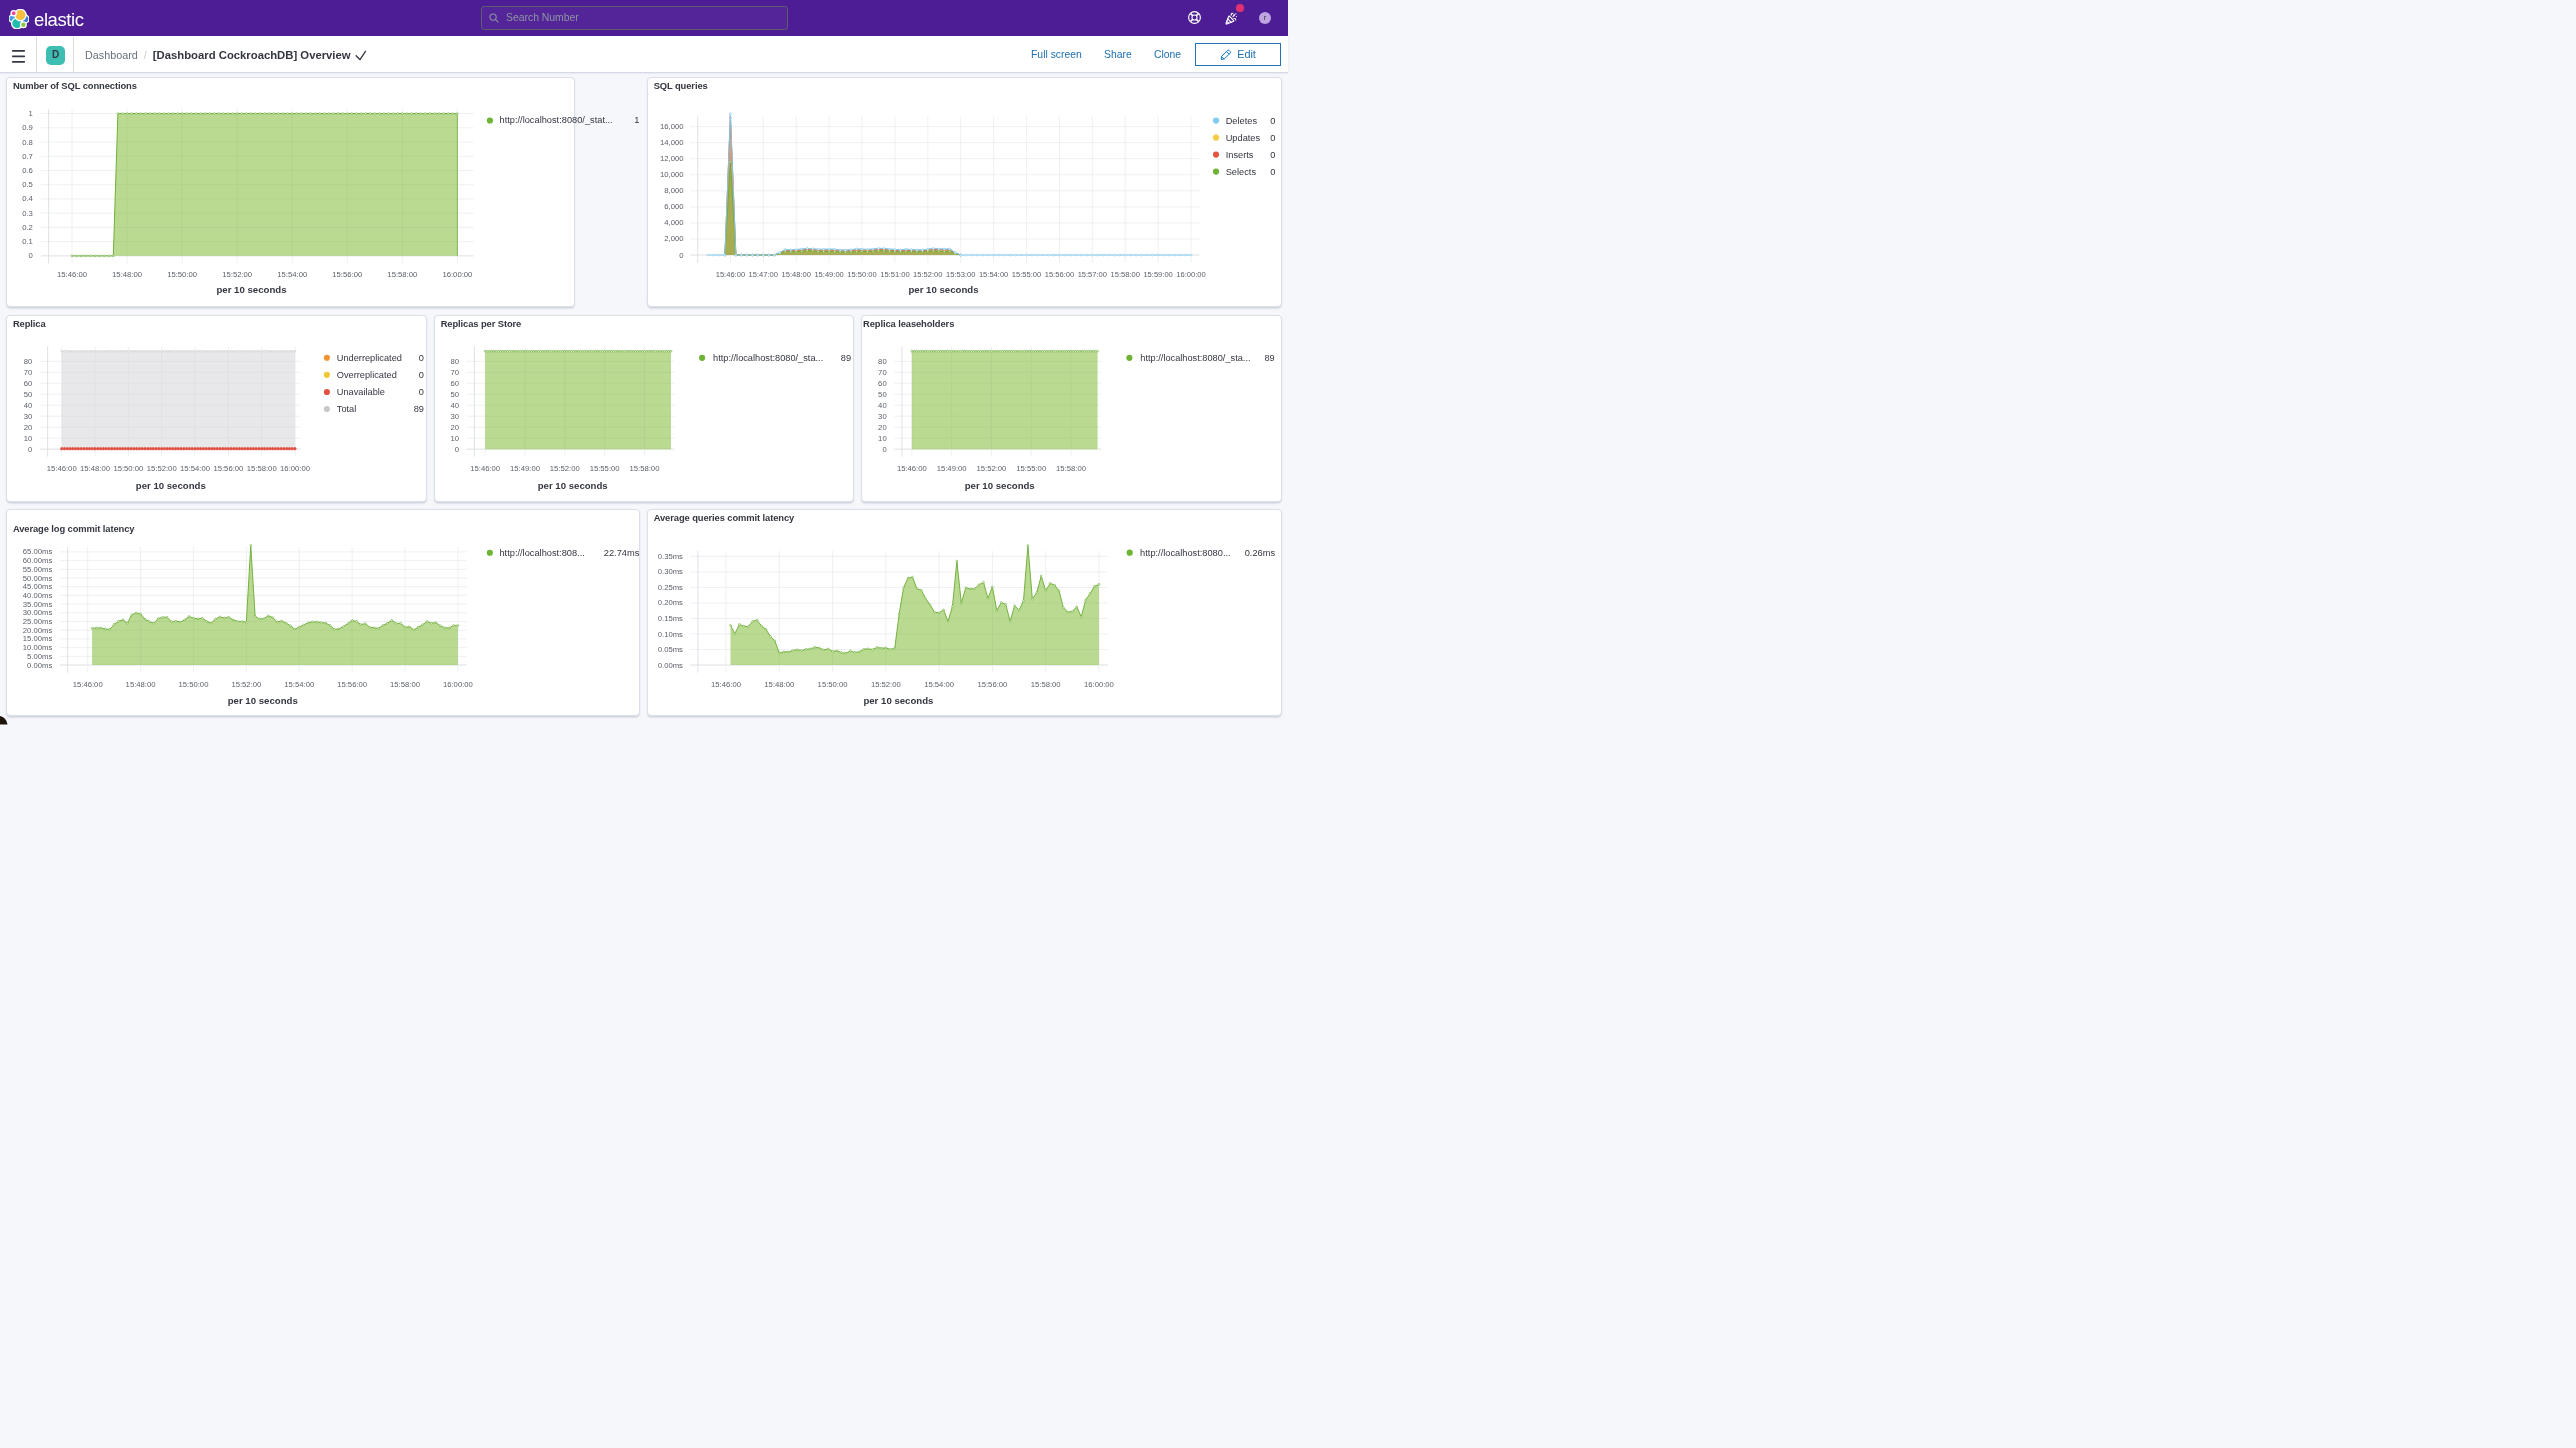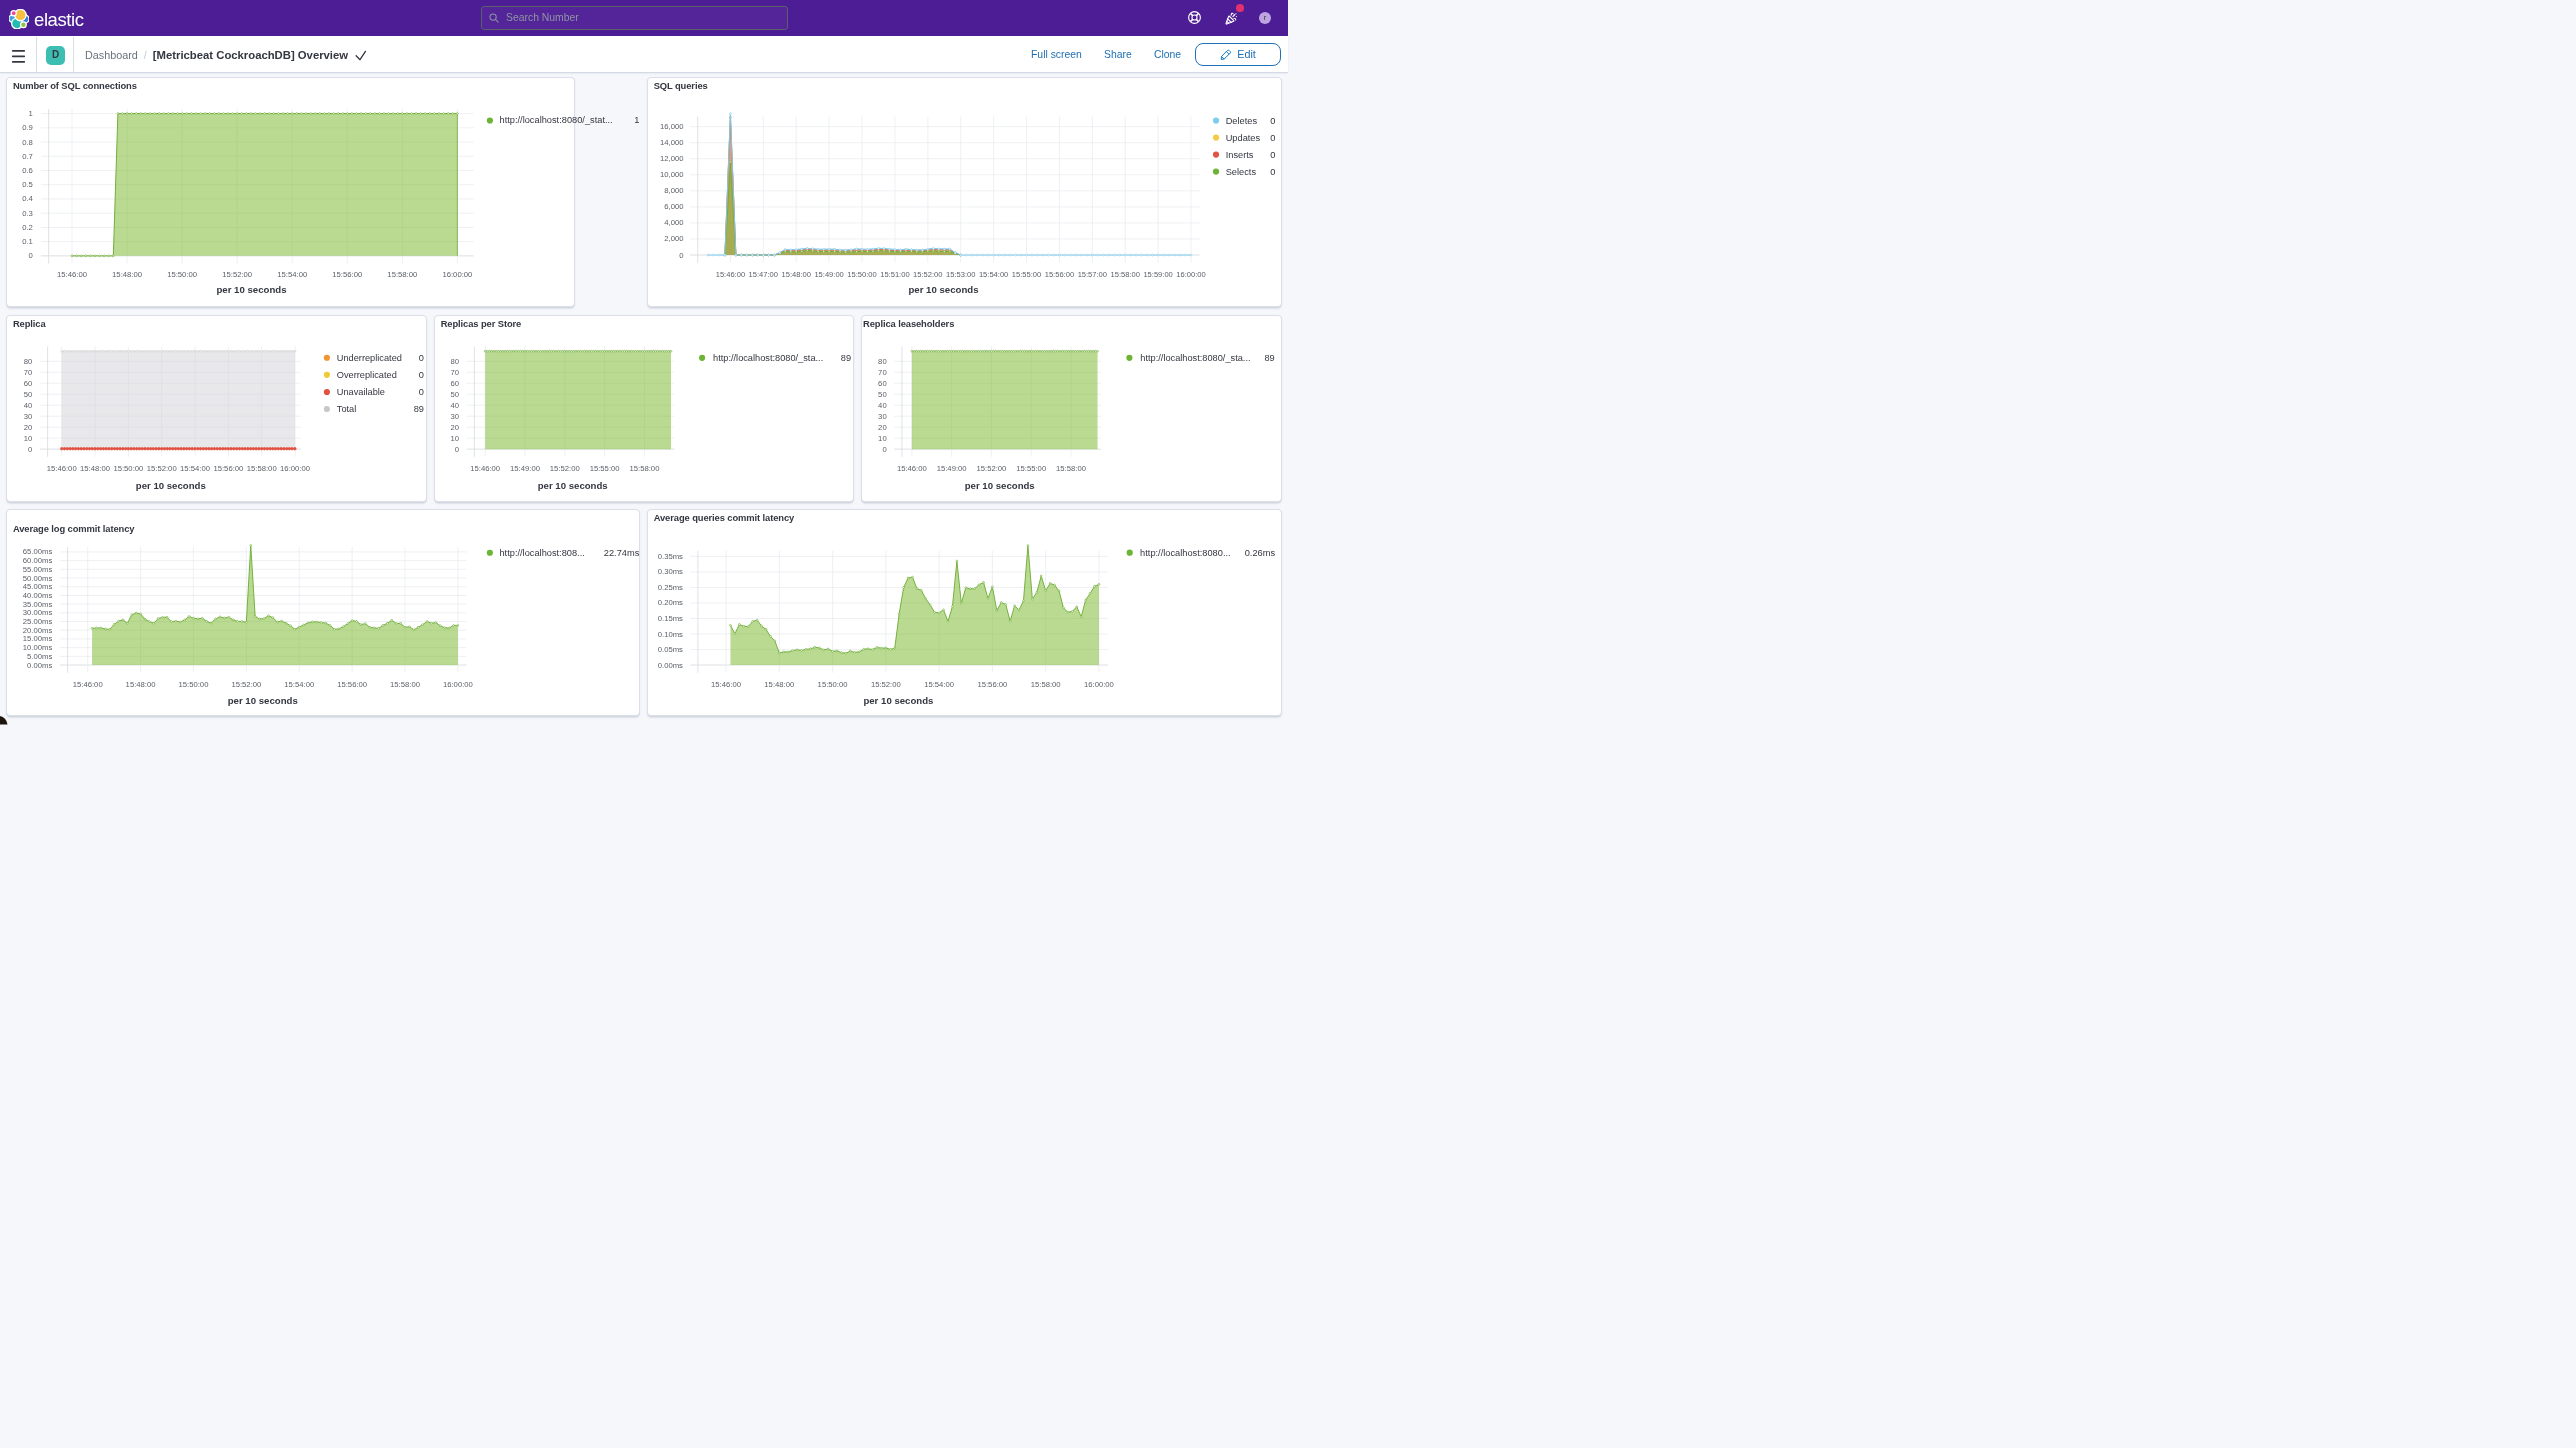--- a/index.html
+++ b/index.html
@@ -51,28 +51,28 @@
 <svg width="13" height="13" viewBox="0 0 17 17" style="position:absolute;left:12px;top:14px">
 <g fill="#343741">
         <rect x="0" y="0" width="17" height="2.2" rx="0.6"></rect>
         <rect x="0" y="7.2" width="17" height="2.2" rx="0.6"></rect>
         <rect x="0" y="14.4" width="17" height="2.2" rx="0.6"></rect>
       </g>
 </svg>
 <div style="position:absolute;left:36px;top:0.8px;width:0.8px;height:35px;background:#D8DCE3"></div>
 <div style="position:absolute;left:73px;top:0.8px;width:0.8px;height:35px;background:#D8DCE3"></div>
 <div style="position:absolute;left:46px;top:10px;width:19px;height:18.5px;border-radius:5px;background:#3DBEB2;color:#343741;font-weight:600;font-size:10px;text-align:center;line-height:18.5px">D</div>
-<div style="position:absolute;left:85px;top:0;height:37px;line-height:38px;font-size:10.8px;color:#69707D">Dashboard&nbsp;&nbsp;<span style="color:#C4CAD4">/</span>&nbsp;&nbsp;<span style="font-size:11.3px;font-weight:700;color:#343741">[Metricbeat CockroachDB] Overview</span></div>
+<div style="position:absolute;left:85px;top:0;height:37px;line-height:38px;font-size:10.8px;color:#69707D">Dashboard&nbsp;&nbsp;<span style="color:#C4CAD4">/</span>&nbsp;&nbsp;<span style="font-size:11.3px;font-weight:700;color:#343741">[Dashboard CockroachDB] Overview</span></div>
 <svg width="11.6" height="11.6" viewBox="0 0 15 15" style="position:absolute;left:355px;top:13.5px" fill="none" stroke="#343741" stroke-width="1.7" stroke-linecap="round" stroke-linejoin="round">
       <path d="M1.5 7.5L6.5 12.5 13.5 1.8"></path>
     </svg>
 <div style="position:absolute;left:1031px;top:0;height:37px;line-height:38px;font-size:10.4px;color:#1D6FB4">Full screen</div>
 <div style="position:absolute;left:1104px;top:0;height:37px;line-height:38px;font-size:10.4px;color:#1D6FB4">Share</div>
 <div style="position:absolute;left:1154px;top:0;height:37px;line-height:38px;font-size:10.4px;color:#1D6FB4">Clone</div>
-<div style="position:absolute;left:1195px;top:7.3px;width:86px;height:23px;border:0.8px solid #2170B8;border-radius:8px;box-sizing:border-box;text-align:center;line-height:21px;font-size:10.8px;color:#1D6FB4"><svg width="11.6" height="11.6" viewBox="0 0 16 16" fill="none" stroke="#0071C2" stroke-width="1.3" style="vertical-align:-1.9px;margin-right:5.4px">
+<div style="position:absolute;left:1195px;top:7.3px;width:86px;height:23px;border:0.8px solid #2170B8;border-radius:0;box-sizing:border-box;text-align:center;line-height:21px;font-size:10.8px;color:#1D6FB4"><svg width="11.6" height="11.6" viewBox="0 0 16 16" fill="none" stroke="#0071C2" stroke-width="1.3" style="vertical-align:-1.9px;margin-right:5.4px">
         <path d="M10.4 1.9a1.4 1.4 0 0 1 2 0l1.7 1.7a1.4 1.4 0 0 1 0 2L5.8 13.9 1.6 14.4 2.1 10.2Z"></path>
         <path d="M8.8 3.5l3.7 3.7M2.1 10.2l3.7 3.7"></path>
       </svg>Edit</div>
 </div>
 <div class="panel" style="left:6.2px;top:77px;width:569px;height:230px">
     <div class="ptitle" style="left:5.7px;top:1.5px">Number of SQL connections</div>
     <svg style="position:absolute;left:0;top:0" width="634" height="230" viewBox="0 0 822 298" font-family="'Liberation Sans',sans-serif">
       <line x1="44" y1="46" x2="605" y2="46" stroke="#E9EBEF" stroke-width="1"></line>
       <line x1="44" y1="64.45" x2="605" y2="64.45" stroke="#E9EBEF" stroke-width="1"></line>
       <line x1="44" y1="82.9" x2="605" y2="82.9" stroke="#E9EBEF" stroke-width="1"></line>

